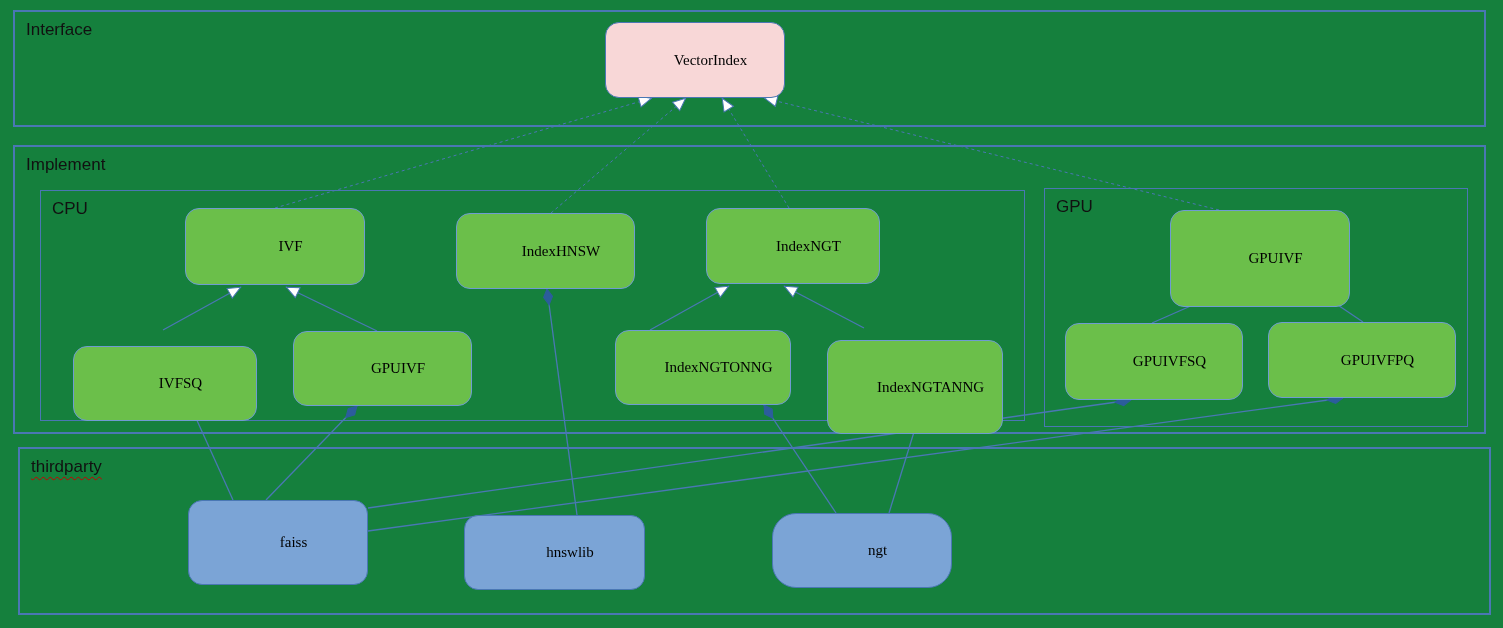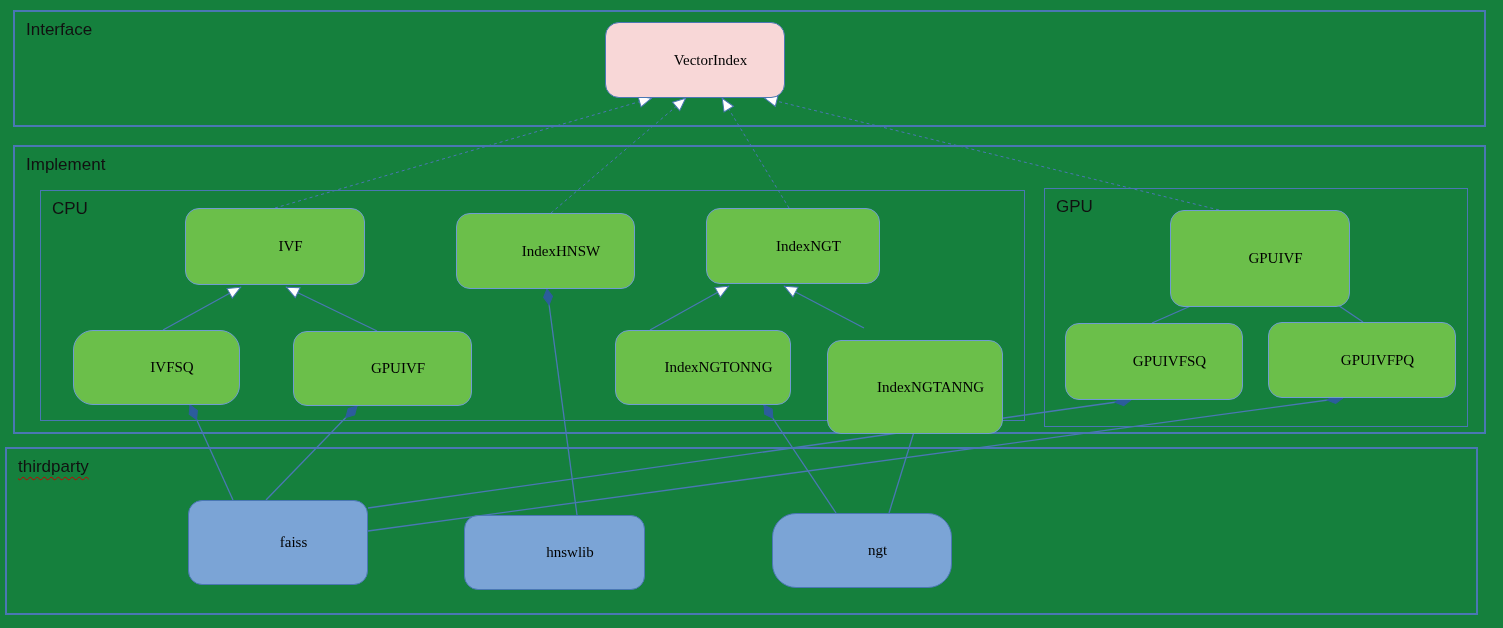--- a/index.html
+++ b/index.html
@@ -42,21 +42,21 @@
       </div>
       <div class="group" style="left: 13px; top: 145px; width: 1473px; height: 289px;">
         <span class="group-label">Implement</span>
       </div>
       <div class="group thin" style="left: 40px; top: 190px; width: 985px; height: 231px;">
         <span class="group-label">CPU</span>
       </div>
       <div class="group thin" style="left: 1044px; top: 188px; width: 424px; height: 239px;">
         <span class="group-label">GPU</span>
       </div>
-      <div class="group" style="left: 5px; top: 447px; width: 1473px; height: 168px;">
+      <div class="group" style="left: 18px; top: 447px; width: 1473px; height: 168px;">
         <span class="group-label misspelled">thirdparty</span>
       </div>
     </div>
   <svg class="edges" id="edge-svg" width="1503" height="628">
     <defs>
       <marker id="m-triangle" markerUnits="userSpaceOnUse" markerWidth="16" markerHeight="14" refX="14" refY="6.5" orient="auto">
         <path d="M1,1 L13.5,6.5 L1,12 Z" fill="#ffffff" stroke="#4a77b4" stroke-width="1"></path>
       </marker>
       <marker id="m-diamond" markerUnits="userSpaceOnUse" markerWidth="20" markerHeight="12" refX="18" refY="6" orient="auto">
         <path d="M2,6 L10,1.5 L18,6 L10,10.5 Z" fill="#2c5d9c" stroke="#2c5d9c" stroke-width="1"></path>
@@ -88,21 +88,21 @@
       </div>
       <div class="node impl" style="left: 185px; top: 208px; width: 180px; height: 77px;">
         <span>IVF</span>
       </div>
       <div class="node impl" style="left: 456px; top: 213px; width: 179px; height: 76px;">
         <span>IndexHNSW</span>
       </div>
       <div class="node impl" style="left: 706px; top: 208px; width: 174px; height: 76px;">
         <span>IndexNGT</span>
       </div>
-      <div class="node impl" style="left: 73px; top: 330px; width: 167px; height: 75px; border-radius: 20px;">
+      <div class="node impl" style="left: 73px; top: 346px; width: 184px; height: 75px;">
         <span>IVFSQ</span>
       </div>
       <div class="node impl" style="left: 293px; top: 331px; width: 179px; height: 75px;">
         <span>GPUIVF</span>
       </div>
       <div class="node impl" style="left: 615px; top: 330px; width: 176px; height: 75px;">
         <span>IndexNGTONNG</span>
       </div>
       <div class="node impl" style="left: 827px; top: 340px; width: 176px; height: 94px;">
         <span>IndexNGTANNG</span>

